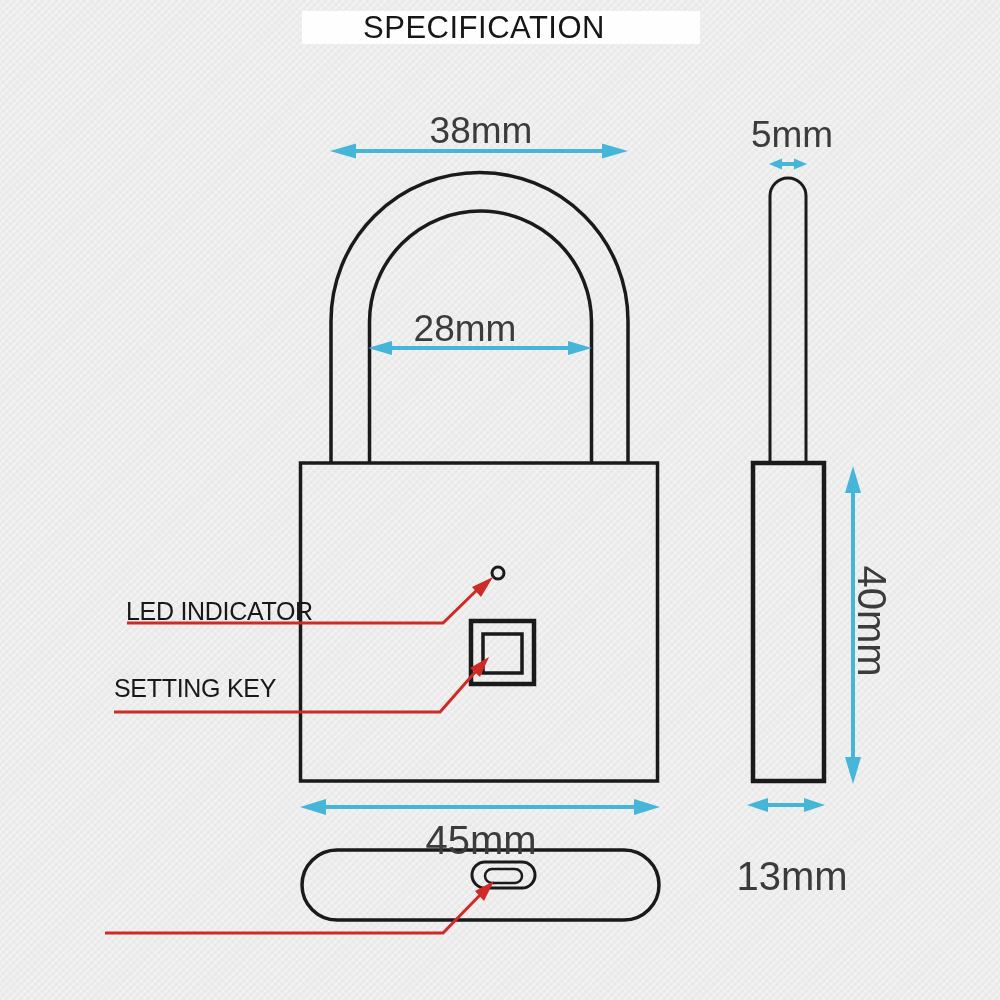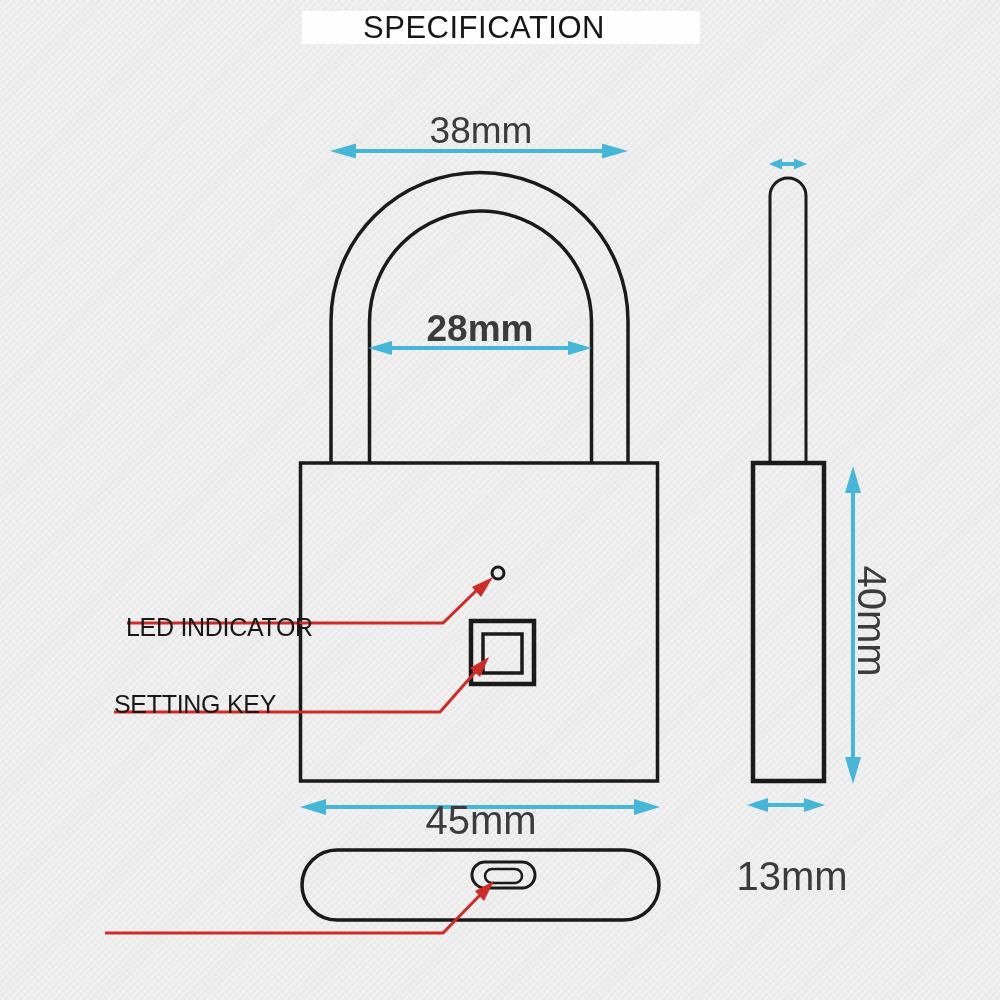--- a/index.html
+++ b/index.html
@@ -27,21 +27,21 @@
     position:absolute;width:200px;text-align:center;line-height:1;
     font-size:37px;color:#3b3b3b;font-weight:500;
   }
   .dim-label.big{font-size:40px;}
   .dim-label.rot{
     left:872px;top:621px;transform:translate(-50%,-50%) rotate(90deg);
     transform-origin:center center;
   }
   .callout-label{
     position:absolute;font-size:25px;color:#181818;line-height:1.15;
-    letter-spacing:-0.3px;white-space:nowrap;font-weight:500;margin-top:16px;
+    letter-spacing:-0.3px;white-space:nowrap;font-weight:500;
   }
 </style>
 </head>
 <body>
 
 <div id="stage">
 
   <svg id="diagram-svg" width="1000" height="1000" viewBox="0 0 1000 1000">
 
     <g>
@@ -107,21 +107,22 @@
       <polyline class="red-line" points="105,933 443,933 483,892"></polyline>
       <polygon class="red-head" points="494,881 484,901 475,891"></polygon>
     </g>
   </svg>
 
   <div class="title-box">
     <span class="title-text">SPECIFICATION</span>
   </div>
 
   <div class="dim-label" style="left:381px;top:112px;">38mm</div>
-  <div class="dim-label" style="left:380px;top:310px;font-weight:bold;">28mm</div>
-  <div class="dim-label big" style="left:381px;top:800px;">45mm</div>
+  <div class="dim-label" style="left:365px;top:310px;">28mm</div>
+  <div class="dim-label" style="left:692px;top:116px;">5mm</div>
+  <div class="dim-label big" style="left:381px;top:820px;">45mm</div>
   <div class="dim-label big" style="left:692px;top:856px;">13mm</div>
   <div class="dim-label big rot">40mm</div>
 
   <div class="callout-label" style="left:126px;top:597px;">LED INDICATOR</div>
   <div class="callout-label" style="left:114px;top:674px;">SETTING KEY</div>
 
 </div>
 
 </body></html>

